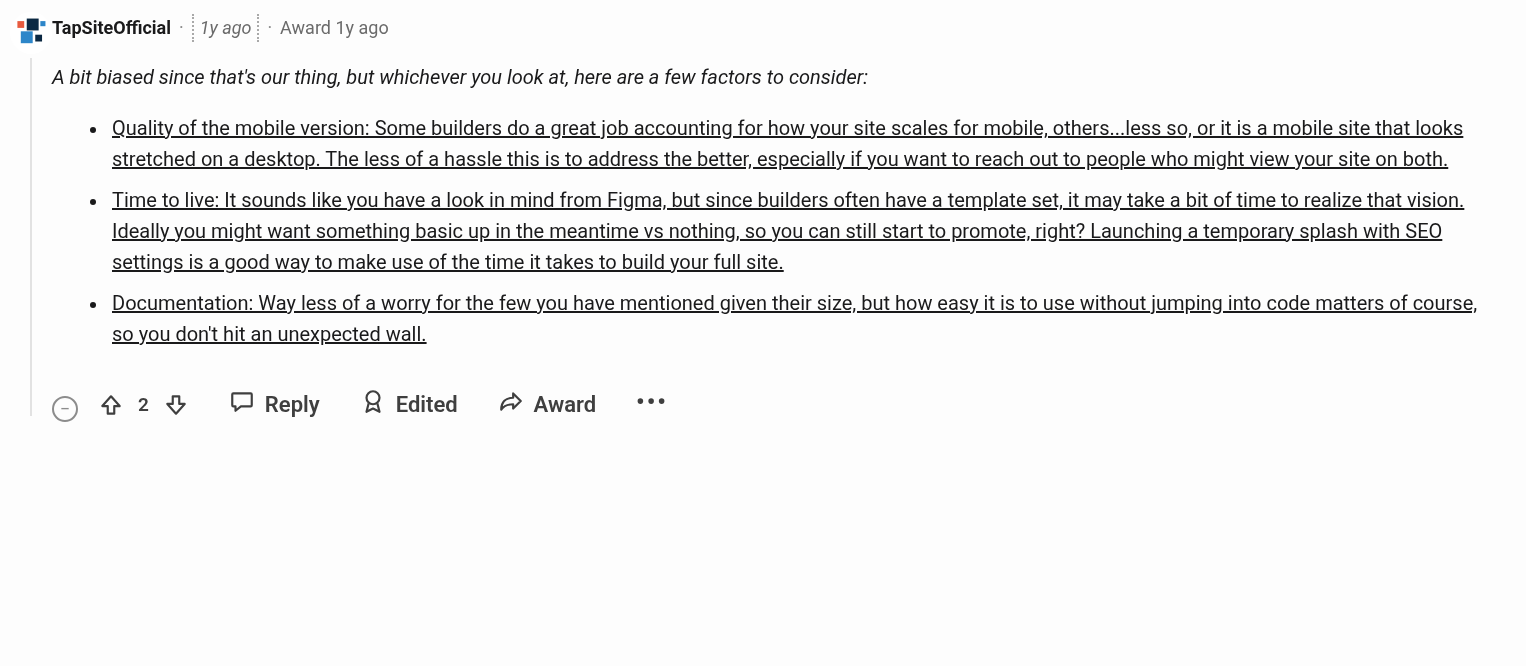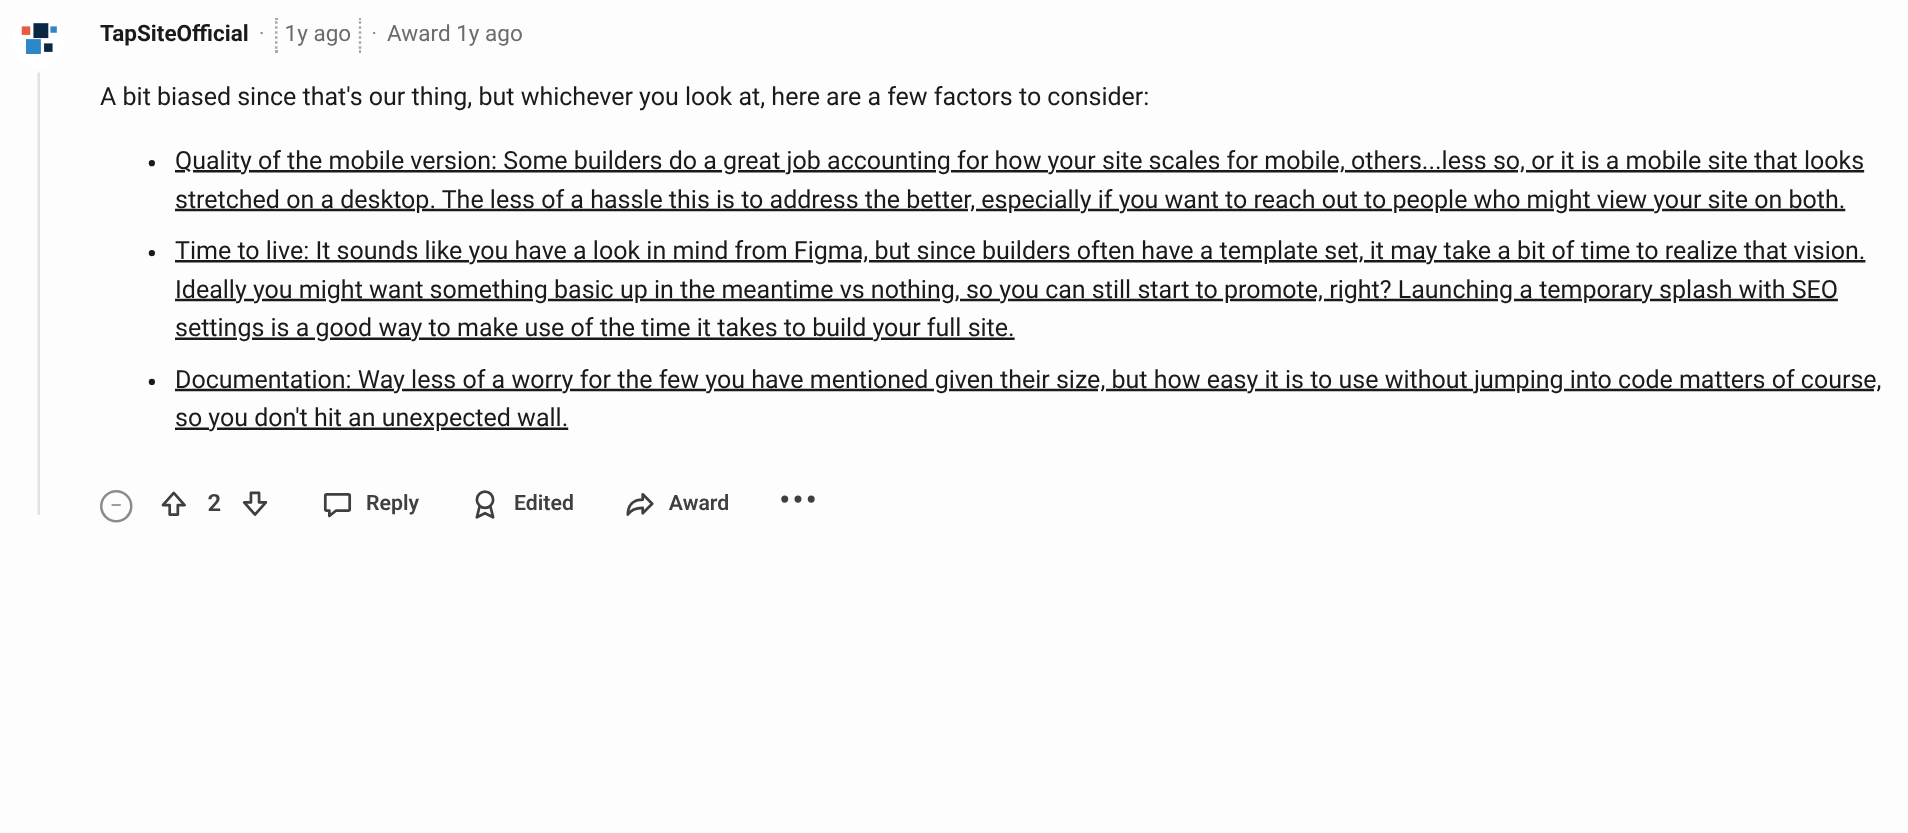--- a/index.html
+++ b/index.html
@@ -6,21 +6,21 @@
   body {
     font-family: -apple-system, BlinkMacSystemFont, "Segoe UI", Roboto, Helvetica, Arial, sans-serif;
     background: #fdfdfd;
     color: #1a1a1b;
     padding: 12px 20px 20px 10px;
     font-size: 20px;
     line-height: 1.55;
   }
   .comment-container {
     display: flex;
-    gap: 28px;
+    gap: 0;
     position: relative;
   }
   .left-rail {
     display: flex;
     flex-direction: column;
     align-items: center;
     width: 42px;
     position: relative;
   }
   .avatar {
@@ -56,37 +56,37 @@
     font-size: 18px;
     margin-bottom: 20px;
   }
   .username { font-weight: 700; color: #1a1a1b; cursor: pointer; }
   .meta-sep { color: #8b8b8b; }
   .timestamp, .edited { color: #6b6b6b; cursor: pointer; }
   .dotted-wrap {
     border-left: 2px dotted #a9a9a9;
     border-right: 2px dotted #a9a9a9;
     padding: 0 6px;
-    display: inline-flex; align-items: center;
+    display: inline-flex; align-items: center; font-style: italic;
   }
   .content { color: #1a1a1b; max-width: 1430px; }
-  .content p { margin-bottom: 20px; }
+  .content p { margin-bottom: 20px; font-style: italic; }
   .content ul { margin: 0 0 20px 0; padding-left: 56px; text-decoration: underline; }
   .content li { margin-bottom: 10px; padding-left: 4px; }
   .content li::marker { font-size: 18px; }
   .actions {
     display: flex; align-items: center; gap: 40px;
     margin-top: 18px;
     color: #3f3f3f;
   }
   .vote-group { display: flex; align-items: center; gap: 14px; }
   .vote-btn { cursor: pointer; display: flex; align-items: center; }
   .vote-btn svg { width: 26px; height: 26px; stroke: #3f3f3f; stroke-width: 2; fill: none; }
   .score { font-weight: 600; font-size: 19px; }
-  .action-btn { display: flex; align-items: flex-start; gap: 10px; cursor: pointer; font-weight: 600; font-size: 17px; }
+  .action-btn { display: flex; align-items: flex-start; gap: 10px; cursor: pointer; font-weight: 600; font-size: 22px; }
   .action-btn svg { width: 26px; height: 26px; stroke: #3f3f3f; stroke-width: 2; fill: none; }
   .more-btn { cursor: pointer; font-size: 24px; letter-spacing: 2px; color: #3f3f3f; font-weight: 700; line-height: 1; padding-bottom: 6px;}
   .bottom-row { display: flex; align-items: center; gap: 20px; }
 </style>
 </head>
 <body>
 
 <div class="comment-container">
   <div class="left-rail">
     <div class="avatar">

